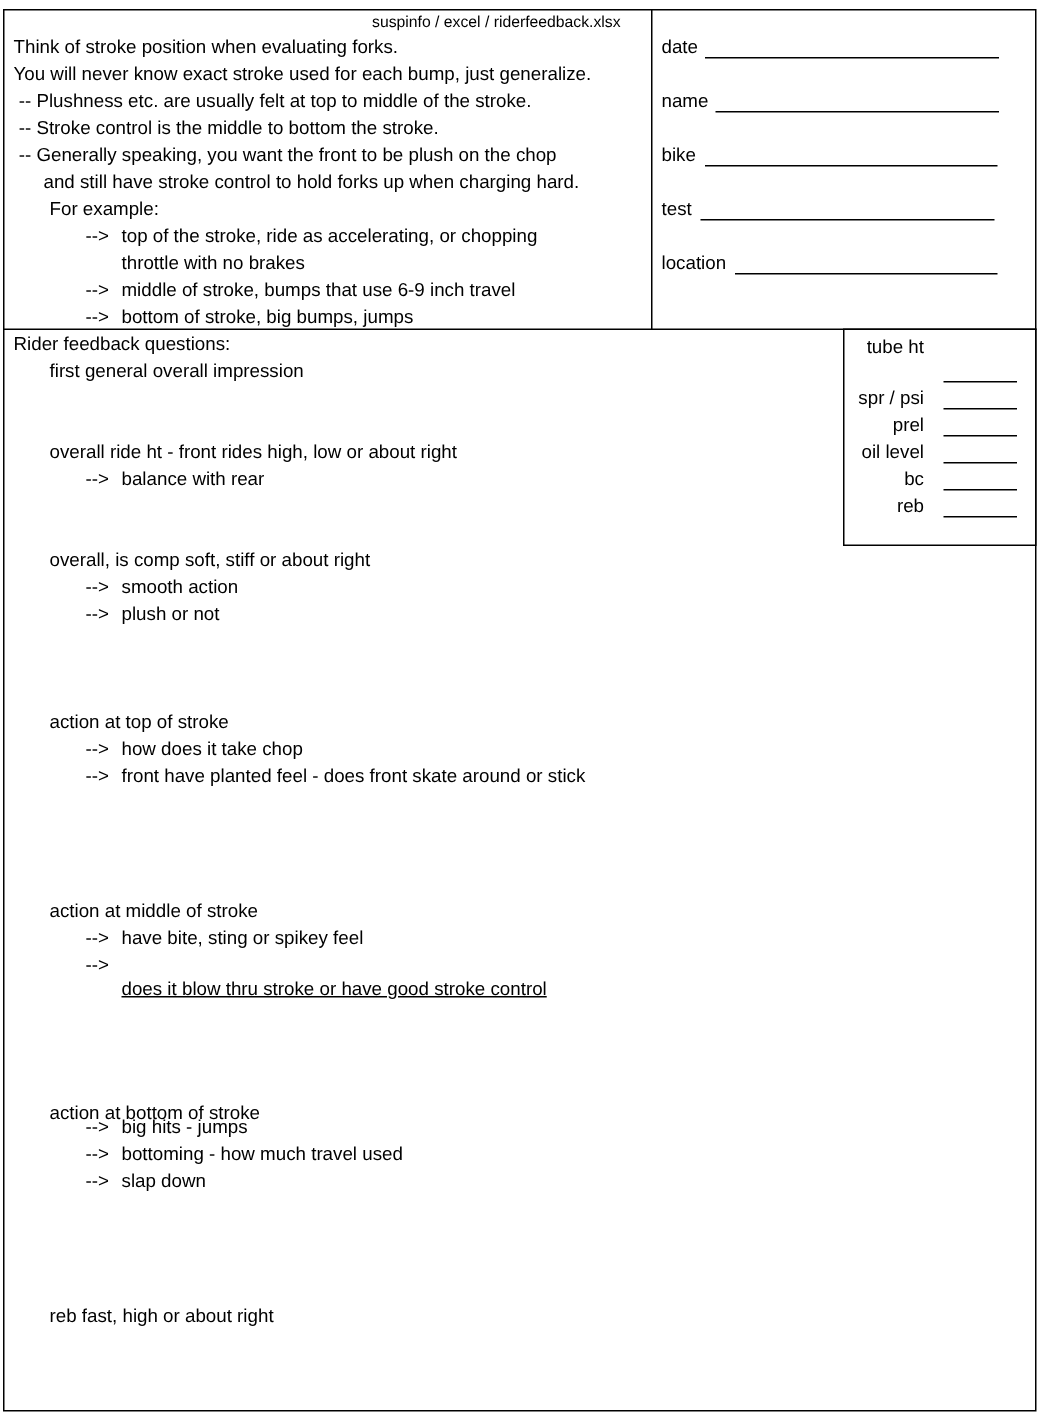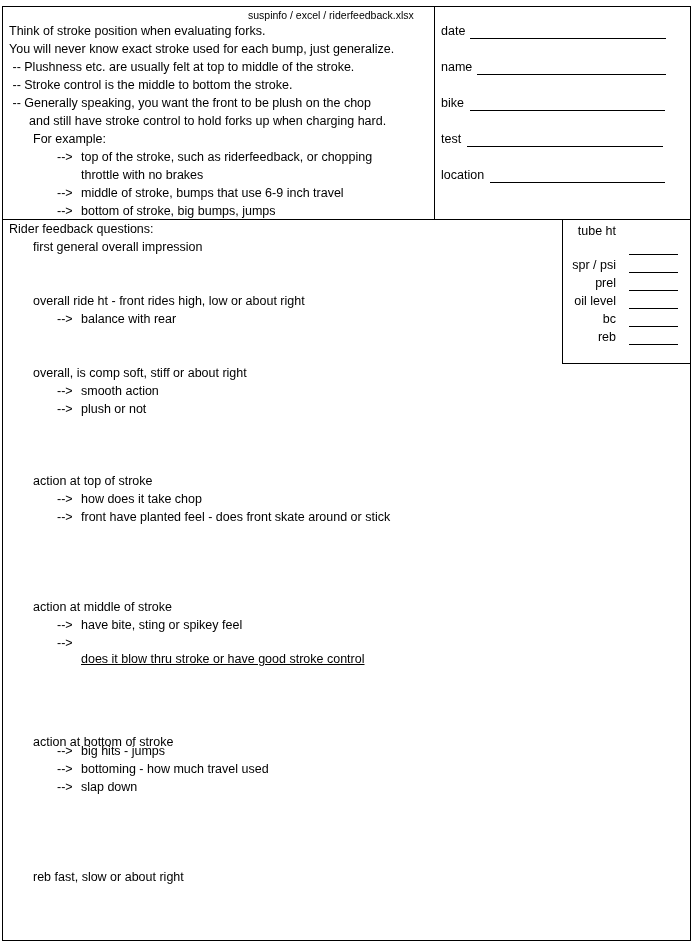--- a/index.html
+++ b/index.html
@@ -27,21 +27,21 @@
 
 <div class="abs" style="left:9px;top:22px;">Think of stroke position when evaluating forks.</div>
 <div class="abs" style="left:9px;top:40px;">You will never know exact stroke used for each bump, just generalize.</div>
 <div class="abs" style="left:9px;top:58px;white-space:pre;"> -- Plushness etc. are usually felt at top to middle of the stroke.</div>
 <div class="abs" style="left:9px;top:76px;white-space:pre;"> -- Stroke control is the middle to bottom the stroke.</div>
 <div class="abs" style="left:9px;top:94px;white-space:pre;"> -- Generally speaking, you want the front to be plush on the chop</div>
 <div class="abs" style="left:29px;top:112px;text-align:right;">and still have stroke control to hold forks up when charging hard.</div>
 <div class="abs" style="left:33px;top:130px;">For example:</div>
 
 <div class="abs" style="left:57px;top:148px;">--&gt;</div>
-<div class="abs" style="left:81px;top:148px;">top of the stroke, such as riderfeedback, or chopping</div>
+<div class="abs" style="left:81px;top:148px;">top of the stroke, ride as accelerating, or chopping</div>
 <div class="abs" style="left:81px;top:166px;">throttle with no brakes</div>
 <div class="abs" style="left:57px;top:184px;">--&gt;</div>
 <div class="abs" style="left:81px;top:184px;">middle of stroke, bumps that use 6-9 inch travel</div>
 <div class="abs" style="left:57px;top:202px;">--&gt;</div>
 <div class="abs" style="left:81px;top:202px;">bottom of stroke, big bumps, jumps</div>
 
 <div class="abs" style="left:441px;top:22px;">date</div>
 <div class="uline" style="left:470px;top:38px;width:196px;"></div>
 <div class="abs" style="left:441px;top:58px;text-align:center;">name</div>
 <div class="uline" style="left:477px;top:74px;width:189px;"></div>
@@ -92,13 +92,13 @@
 <div class="abs" style="left:81px;top:650px;text-decoration:underline;">does it blow thru stroke or have good stroke control</div>
 
 <div class="abs" style="left:33px;top:733px;text-align:center;">action at bottom of stroke</div>
 <div class="abs" style="left:57px;top:742px;">--&gt;</div>
 <div class="abs" style="left:81px;top:742px;">big hits - jumps</div>
 <div class="abs" style="left:57px;top:760px;">--&gt;</div>
 <div class="abs" style="left:81px;top:760px;">bottoming - how much travel used</div>
 <div class="abs" style="left:57px;top:778px;">--&gt;</div>
 <div class="abs" style="left:81px;top:778px;">slap down</div>
 
-<div class="abs" style="left:33px;top:868px;">reb fast, slow or about right</div>
+<div class="abs" style="left:33px;top:868px;">reb fast, high or about right</div>
 
 </body></html>

